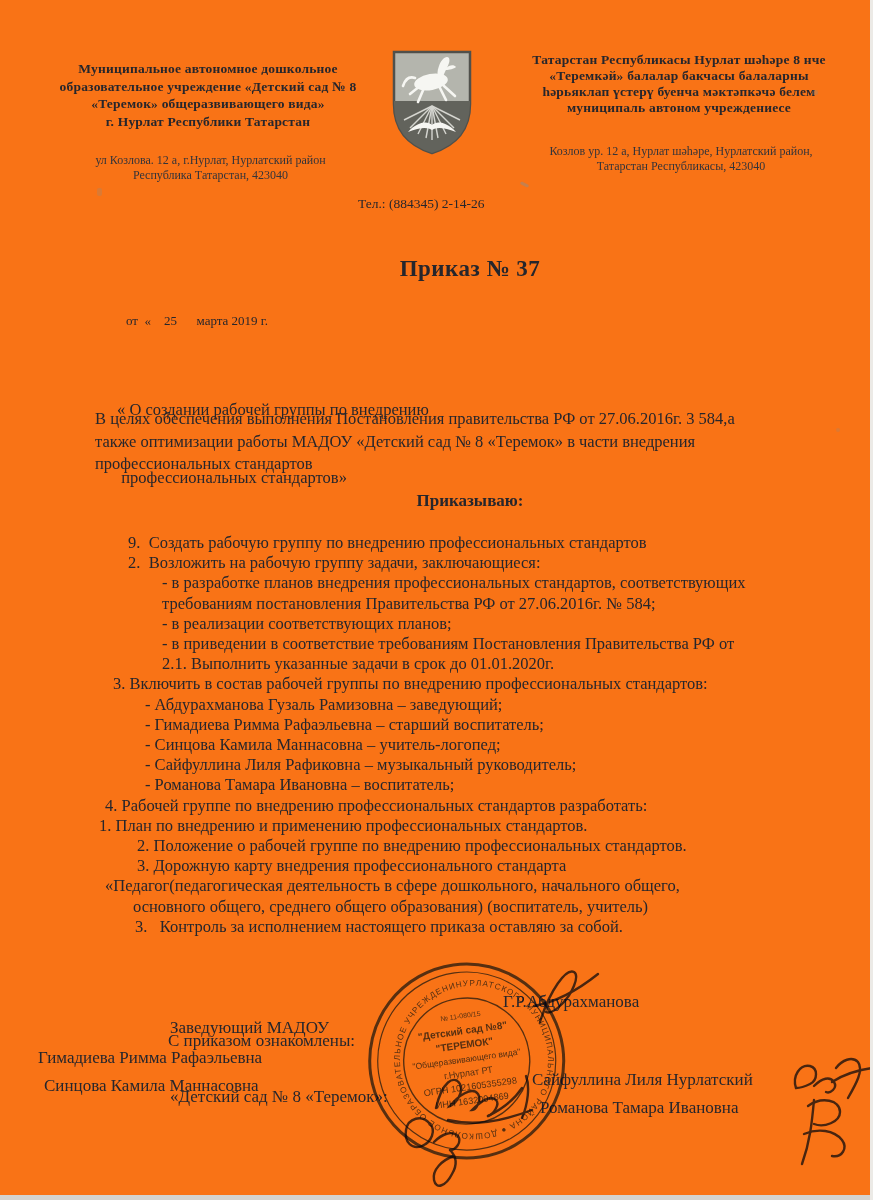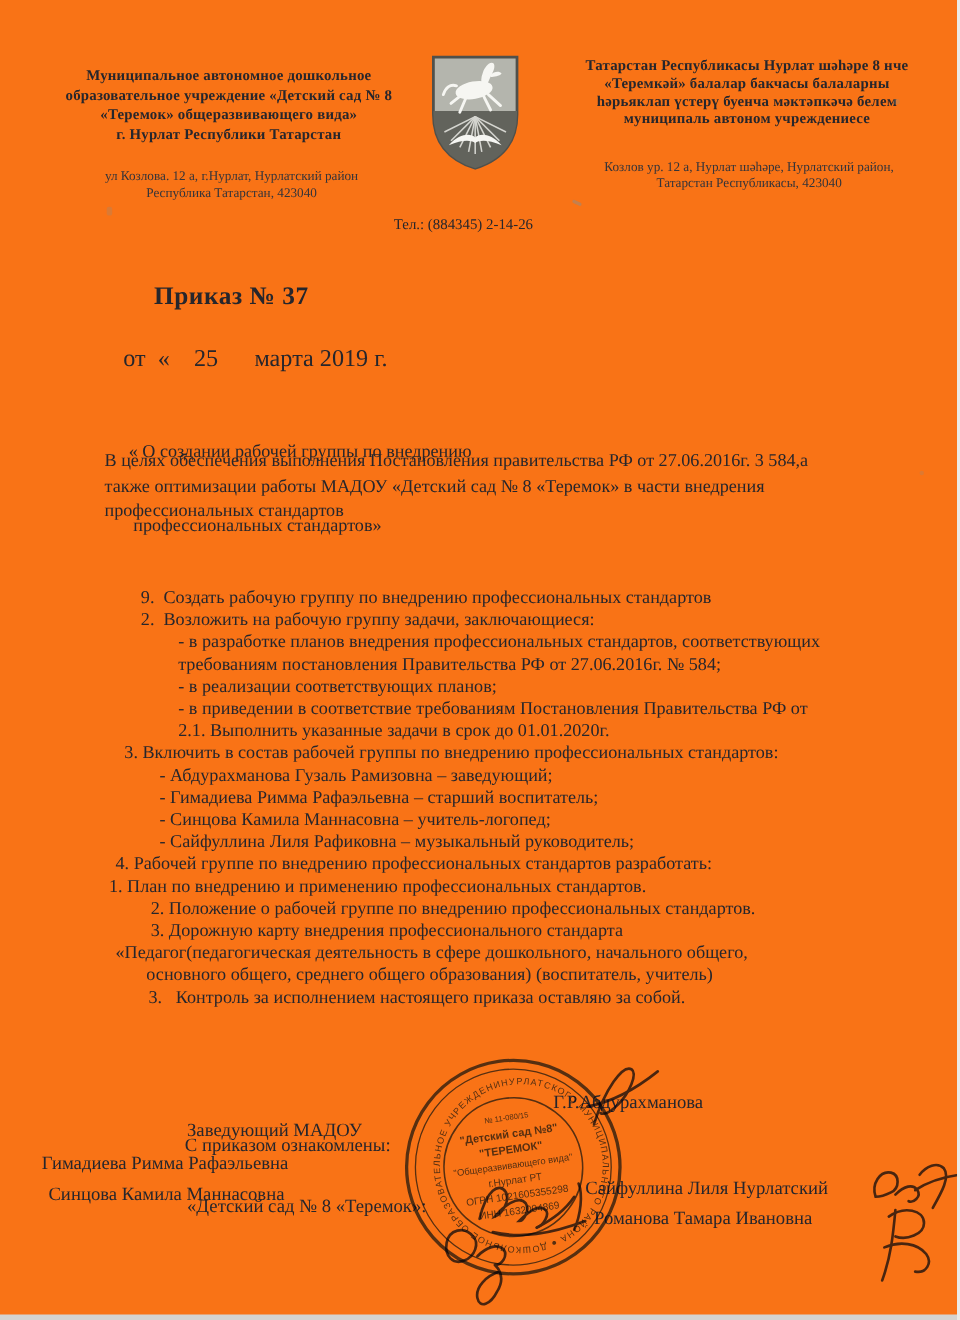--- a/index.html
+++ b/index.html
@@ -11,22 +11,22 @@
   
   .org{position:absolute;font-weight:bold;text-align:center;letter-spacing:.2px;}
   .org-left{left:26px;top:60px;width:364px;font-size:13.5px;line-height:17.5px;}
   .org-right{left:498px;top:52px;width:362px;font-size:13.5px;line-height:16px;}
   .addr{position:absolute;text-align:center;font-size:12px;line-height:15px;color:#34343a;}
   .addr-left{left:58px;top:153px;width:305px;}
   .addr-right{left:518px;top:144px;width:326px;}
   .phone{position:absolute;left:358px;top:196px;font-size:13.5px;}
   .emblem{position:absolute;left:386px;top:46px;}
   
-  .title{position:absolute;left:140px;top:256px;width:660px;font-weight:bold;font-size:23px;letter-spacing:.5px;}
-  .dateline{position:absolute;left:112px;top:313px;font-size:22px;white-space:pre;}
+  .title{position:absolute;left:140px;top:256px;width:660px;text-align:center;font-weight:bold;font-size:23px;letter-spacing:.5px;}
+  .dateline{position:absolute;left:126px;top:313px;font-size:13px;white-space:pre;}
   .subject{position:absolute;left:117px;top:354px;font-size:16.5px;line-height:22.5px;white-space:pre;}
   .preamble{position:absolute;left:95px;top:408px;width:742px;font-size:16.5px;line-height:22.5px;}
   .decree{position:absolute;left:140px;top:491px;width:660px;text-align:center;font-weight:bold;font-size:17px;}
   .bodylines{position:absolute;left:90px;top:533px;width:745px;font-size:16.5px;line-height:20.2px;}
   .bodylines div{white-space:pre;}
   .pl0{padding-left:0;margin-left:43px;} .pl3{padding-left:3px;margin-left:44px;} .pl9{padding-left:9px;}
   .pl15{padding-left:15px;} .pl23{padding-left:23px;} .pl38{padding-left:38px;}
   .pl45{padding-left:45px;} .pl55{padding-left:55px;} .pl72{padding-left:72px;}
   
   .sig-role{position:absolute;left:170px;top:970px;font-size:17px;line-height:23px;white-space:pre;}
@@ -114,34 +114,36 @@
   <div class="dateline">от  «    25      марта 2019 г.</div>
   <div class="subject">
     <div>« О создании рабочей группы по внедрению</div>
     <div> профессиональных стандартов»</div>
   </div>
   <div class="preamble">
     <div>В целях  обеспечения выполнения Постановления правительства РФ от 27.06.2016г. 3 584,а</div>
     <div>также оптимизации работы МАДОУ «Детский сад № 8 «Теремок» в части внедрения</div>
     <div>профессиональных стандартов</div>
   </div>
+  <div class="decree">Приказываю:</div>
 
   <div class="bodylines">
     <div class="pl38">9.  Создать рабочую группу по внедрению профессиональных стандартов</div>
     <div class="pl38">2.  Возложить на рабочую группу задачи, заключающиеся:</div>
     <div class="pl72">- в разработке планов внедрения профессиональных стандартов, соответствующих</div>
     <div class="pl72">требованиям постановления Правительства РФ от 27.06.2016г. № 584;</div>
     <div class="pl72">- в реализации соответствующих планов;</div>
     <div class="pl72">- в приведении в соответствие требованиям Постановления Правительства РФ от</div>
     <div class="pl72">2.1. Выполнить указанные задачи в срок до 01.01.2020г.</div>
     <div class="pl23">3. Включить в состав рабочей группы по внедрению профессиональных стандартов:</div>
     <div class="pl55">- Абдурахманова Гузаль Рамизовна – заведующий;</div>
     <div class="pl55">- Гимадиева Римма Рафаэльевна – старший воспитатель;</div>
     <div class="pl55">- Синцова Камила Маннасовна – учитель-логопед;</div>
     <div class="pl55">- Сайфуллина Лиля Рафиковна – музыкальный руководитель;</div>
+    <div class="pl55">- Романова Тамара Ивановна – воспитатель;</div>
     <div class="pl15">4. Рабочей группе по внедрению профессиональных стандартов разработать:</div>
     <div class="pl9">1. План по внедрению и применению профессиональных стандартов.</div>
     <div class="pl3">2. Положение о рабочей группе по внедрению профессиональных стандартов.</div>
     <div class="pl3">3. Дорожную карту внедрения профессионального стандарта</div>
     <div class="pl15">«Педагог(педагогическая деятельность в сфере дошкольного, начального общего,</div>
     <div class="pl0">основного общего, среднего общего образования) (воспитатель, учитель)</div>
     <div class="pl45">3.   Контроль за исполнением настоящего приказа оставляю за собой.</div>
   </div>
 
   <div class="sig-role">

